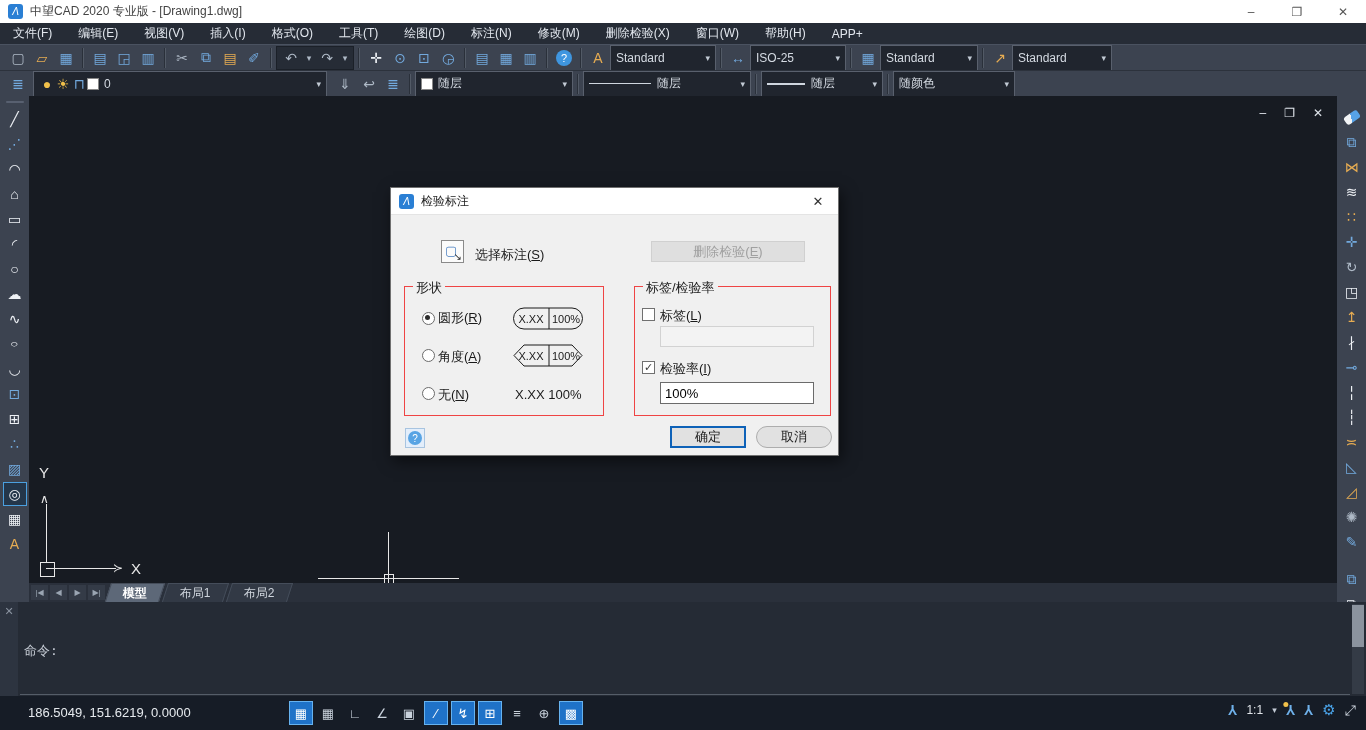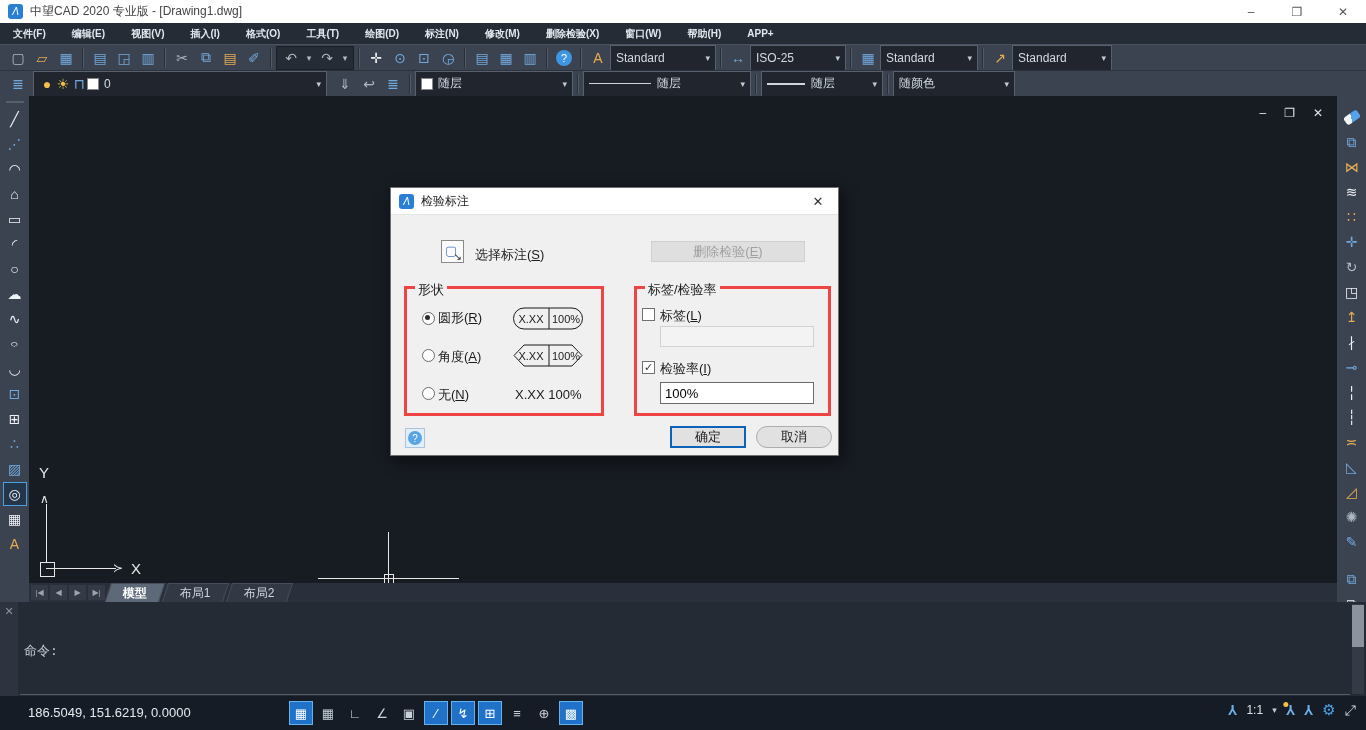--- a/index.html
+++ b/index.html
@@ -10,21 +10,21 @@
   #titlebar{position:absolute;left:0;top:0;width:1366px;height:23px;background:#ffffff;
             display:flex;align-items:center;color:#333;}
   #titlebar .logo{width:15px;height:15px;margin:0 7px 0 8px;background:#2a7fd4;border-radius:3px;
             color:#fff;font-size:10px;display:flex;align-items:center;justify-content:center;font-style:italic;}
   #titlebar .ttl{font-size:12px;color:#444;}
   #titlebar .wbtns{position:absolute;right:0;top:0;height:23px;display:flex;}
   #titlebar .wbtn{width:46px;height:23px;display:flex;align-items:center;justify-content:center;
             color:#555;font-size:12px;}
   
   #menubar{position:absolute;left:0;top:23px;width:1366px;height:21px;background:#262c36;
-           display:flex;align-items:center;color:#e2e7ee;font-size:10px;border-bottom:1px solid #3b424e;font-weight:bold;}
+           display:flex;align-items:center;color:#e2e7ee;font-size:12px;border-bottom:1px solid #3b424e;}
   #menubar .mi{padding:0 13px;height:21px;display:flex;align-items:center;}
   
   .tbrow{position:absolute;left:0;width:1366px;height:26px;background:#3c4350;
          display:flex;align-items:center;padding-left:6px;box-sizing:border-box;}
   #tb1{top:44px;border-top:1px solid #4a5260;}
   #tb2{top:70px;border-top:1px solid #2c323c;}
   .ic{width:24px;height:22px;display:flex;align-items:center;justify-content:center;
       font-size:14px;color:#c9d2dd;flex:0 0 auto;}
   .ic.dd{width:12px;font-size:9px;}
   .sep{width:0;height:20px;border-left:1px solid #2a303a;border-right:1px solid #525a66;margin:0 4px;flex:0 0 auto;}
@@ -106,21 +106,21 @@
        border:1px solid #8a8a8a;box-sizing:border-box;}
   .sel-ico .sq{position:absolute;left:3px;top:2px;color:#4a7fc0;font-size:13px;}
   .sel-ico .cur{position:absolute;right:1px;bottom:0px;color:#222;font-size:10px;}
   .dlbl{position:absolute;font-size:13px;white-space:nowrap;}
   .mn{text-decoration:underline;}
   .btn{position:absolute;display:flex;align-items:center;justify-content:center;font-size:13px;
        background:#e1e1e1;border:1px solid #adadad;box-sizing:border-box;}
   #btn-remove{left:260px;top:53px;width:154px;height:21px;background:#dfdfdf;border-color:#d0d0d0;color:#a0a0a0;}
   #btn-ok{left:279px;top:238px;width:76px;height:22px;border:2px solid #0e62b8;}
   #btn-cancel{left:365px;top:238px;width:76px;height:22px;border-radius:11px;}
-  .grp{position:absolute;border:3px solid #ef4444;box-sizing:border-box;}
+  .grp{position:absolute;border:1px solid #ef4444;box-sizing:border-box;}
   #grp-shape{left:13px;top:98px;width:200px;height:130px;}
   #grp-label{left:243px;top:98px;width:197px;height:130px;}
   .grp-cap{position:absolute;top:-8px;left:8px;background:#f0f0f0;padding:0 3px;font-size:13px;}
   .radio{position:absolute;width:13px;height:13px;border:1px solid #6b6b6b;border-radius:50%;
        background:#fff;box-sizing:border-box;}
   .radio.sel::after{content:"";position:absolute;left:2px;top:2px;width:5px;height:5px;border-radius:50%;background:#2b2b2b;}
   .chk{position:absolute;width:13px;height:13px;border:1px solid #707070;background:#fff;box-sizing:border-box;
        display:flex;align-items:center;justify-content:center;font-size:11px;color:#3b3b3b;}
   .dinput{position:absolute;height:21px;width:154px;border:1px solid #6b6b6b;background:#fff;
        font-size:13px;padding:0 4px;box-sizing:border-box;font-family:inherit;}

